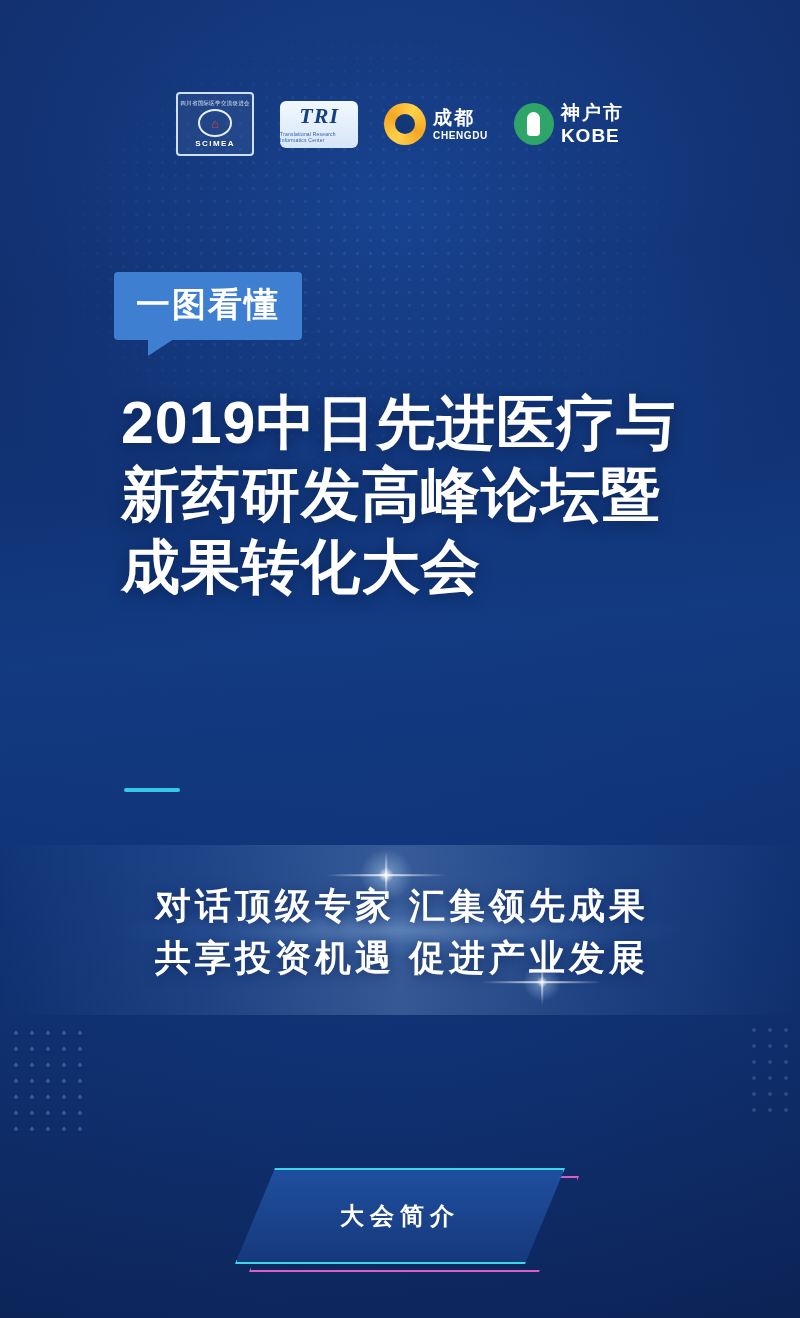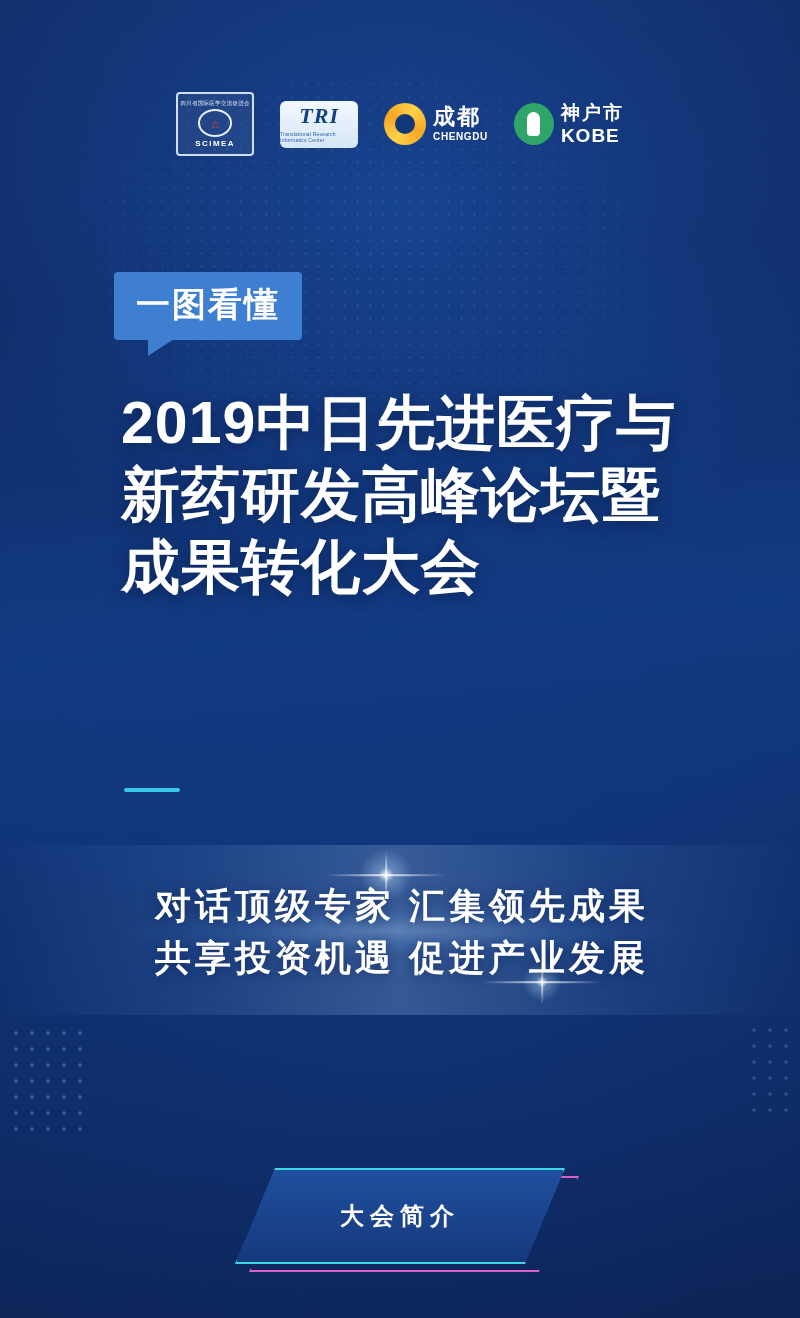--- a/index.html
+++ b/index.html
@@ -153,21 +153,21 @@
     display: inline-block;
   }
   .logo-chengdu .cd-mark::after {
     content: "";
     position: absolute;
     inset: 11px;
     border-radius: 50%;
     background: #13387a;
   }
   .cd-text { display: flex; flex-direction: column; line-height: 1; }
-  .cd-cn { font-size: 22px; font-weight: bold; letter-spacing: 2px; }
+  .cd-cn { font-size: 19px; font-weight: bold; letter-spacing: 2px; }
   .cd-en { font-size: 10px; font-weight: bold; letter-spacing: .6px; margin-top: 4px; }
   .logo-kobe .kobe-mark {
     width: 40px; height: 42px;
     border-radius: 50%;
     background: #2fa56a;
     position: relative;
     display: inline-block;
   }
   .logo-kobe .kobe-mark::after {
     content: "";

